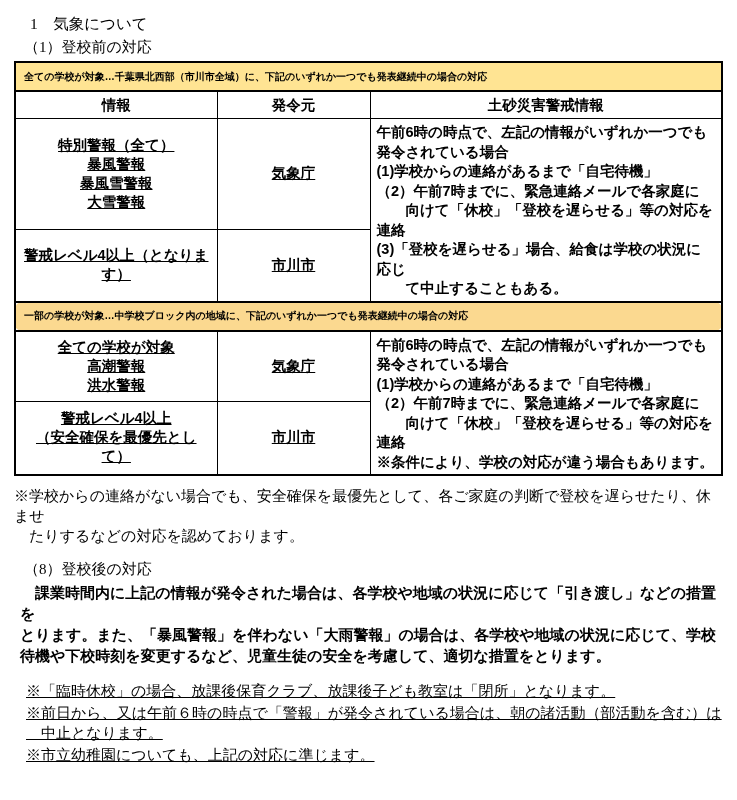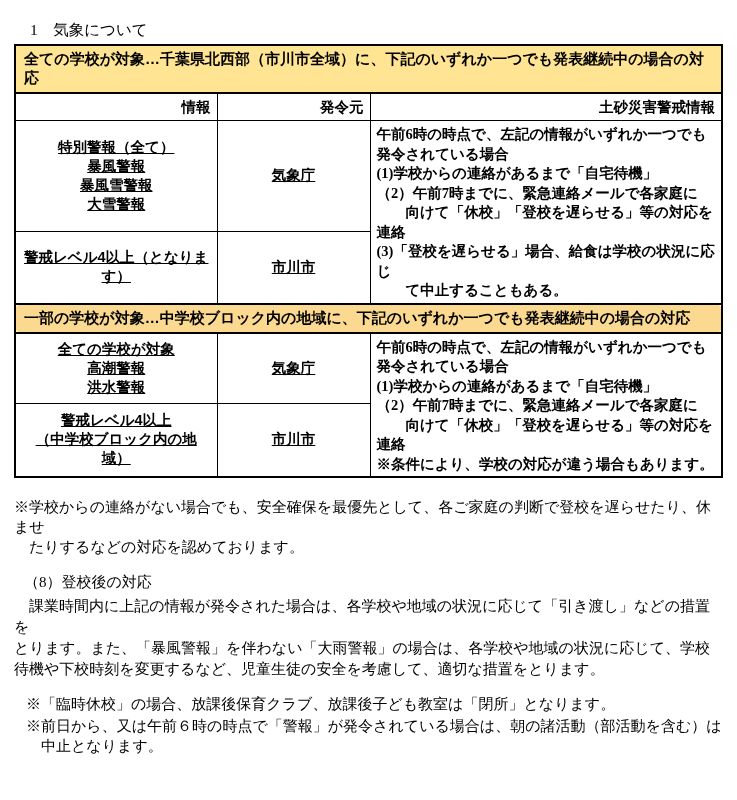--- a/index.html
+++ b/index.html
@@ -11,21 +11,21 @@
   body {
     width: 737px;
     height: 800px;
     overflow: hidden;
     font-family: "Liberation Serif", serif;
   }
   .page {
     box-sizing: border-box;
     width: 737px;
     height: 612px;
-    padding: 20px 14px 0 14px;
+    padding: 14px 14px 0 14px;
   }
   .h1 {
     font-size: 15.5px;
     line-height: 19px;
     margin: 0 0 5px 16px;
     white-space: pre-line;
   }
   .h2 {
     font-size: 15px;
     line-height: 19px;
@@ -47,70 +47,71 @@
     font-weight: 600;
     padding: 2px 6px;
     vertical-align: middle;
     overflow: hidden;
   }
   td.banner {
     border-top-width: 2px;
     border-bottom-width: 2px;
     text-align: left;
     padding: 4px 8px;
-    font-size: 15px;
+    font-size: 10px;
     font-weight: 700;
     height: 19px;
   }
   .banner-all  { background: var(--banner-all-bg, #ffe493); }
   .banner-partial { background: var(--banner-partial-bg, #fbd990); border-radius: 7px; }
   tr.head td {
-    text-align: right;
+    text-align: center;
     font-weight: 700;
     height: 22px;
   }
   td.c { text-align: center; text-decoration: underline; }
   td.ml {
     white-space: pre-line;
     line-height: 19px;
   }
   td.resp {
     white-space: pre-line;
     line-height: 19.5px;
     text-align: left;
     vertical-align: top;
     padding-top: 4px;
-    font-family: Liberation Serif, serif;
   }
   .note-hang {
     font-size: 15px;
     line-height: 20px;
-    margin: 21px 0 14px 0;
+    margin: 10px 0 14px 0;
     white-space: pre-line;
-    font-family: Liberation Mono, monospace;
   }
   .para {
     font-size: 15px;
     line-height: 21px;
-    margin: 2px 0 14px 0;
+    margin: 2px 0 14px 6px;
     white-space: pre-line;
+    font-weight: bold;
   }
   .smallnote {
     font-size: 15px;
     line-height: 20px;
     margin: 0 0 2px 12px;
     white-space: pre-line;
+    text-decoration: underline;
   }
 </style>
 </head>
 <body>
 
 <div class="page">
 
   <div class="h1">1　気象について</div>
+  <div class="h2">（1）登校前の対応</div>
 
   <table class="wtable">
     <colgroup>
         <col style="width:202px">
         <col style="width:153px">
         <col>
       </colgroup>
     <tbody>
       <tr>
         <td colspan="3" class="banner banner-all">全ての学校が対象…千葉県北西部（市川市全域）に、下記のいずれか一つでも発表継続中の場合の対応</td>
@@ -148,31 +149,32 @@
         <td class="c">気象庁</td>
         <td class="resp" rowspan="2">午前6時の時点で、左記の情報がいずれか一つでも
 発令されている場合
 (1)学校からの連絡があるまで「自宅待機」
 （2）午前7時までに、緊急連絡メールで各家庭に
 　　向けて「休校」「登校を遅らせる」等の対応を連絡
 ※条件により、学校の対応が違う場合もあります。</td>
       </tr>
       <tr>
         <td class="c ml" style="height:60px">警戒レベル4以上
-（中学校ブロック内の地域）</td>
+（安全確保を最優先として）</td>
         <td class="c">市川市</td>
       </tr>
     </tbody>
   </table>
 
   <p class="note-hang">※学校からの連絡がない場合でも、安全確保を最優先として、各ご家庭の判断で登校を遅らせたり、休ませ
 　たりするなどの対応を認めております。</p>
 
   <div class="h2">（8）登校後の対応</div>
   <p class="para">　課業時間内に上記の情報が発令された場合は、各学校や地域の状況に応じて「引き渡し」などの措置を
 とります。また、「暴風警報」を伴わない「大雨警報」の場合は、各学校や地域の状況に応じて、学校
 待機や下校時刻を変更するなど、児童生徒の安全を考慮して、適切な措置をとります。</p>
 
   <p class="smallnote">※「臨時休校」の場合、放課後保育クラブ、放課後子ども教室は「閉所」となります。</p>
   <p class="smallnote">※前日から、又は午前６時の時点で「警報」が発令されている場合は、朝の諸活動（部活動を含む）は
 　中止となります。</p>
+  <p class="smallnote">※市立幼稚園についても、上記の対応に準じます。</p>
 
 </div>
 
 </body></html>

